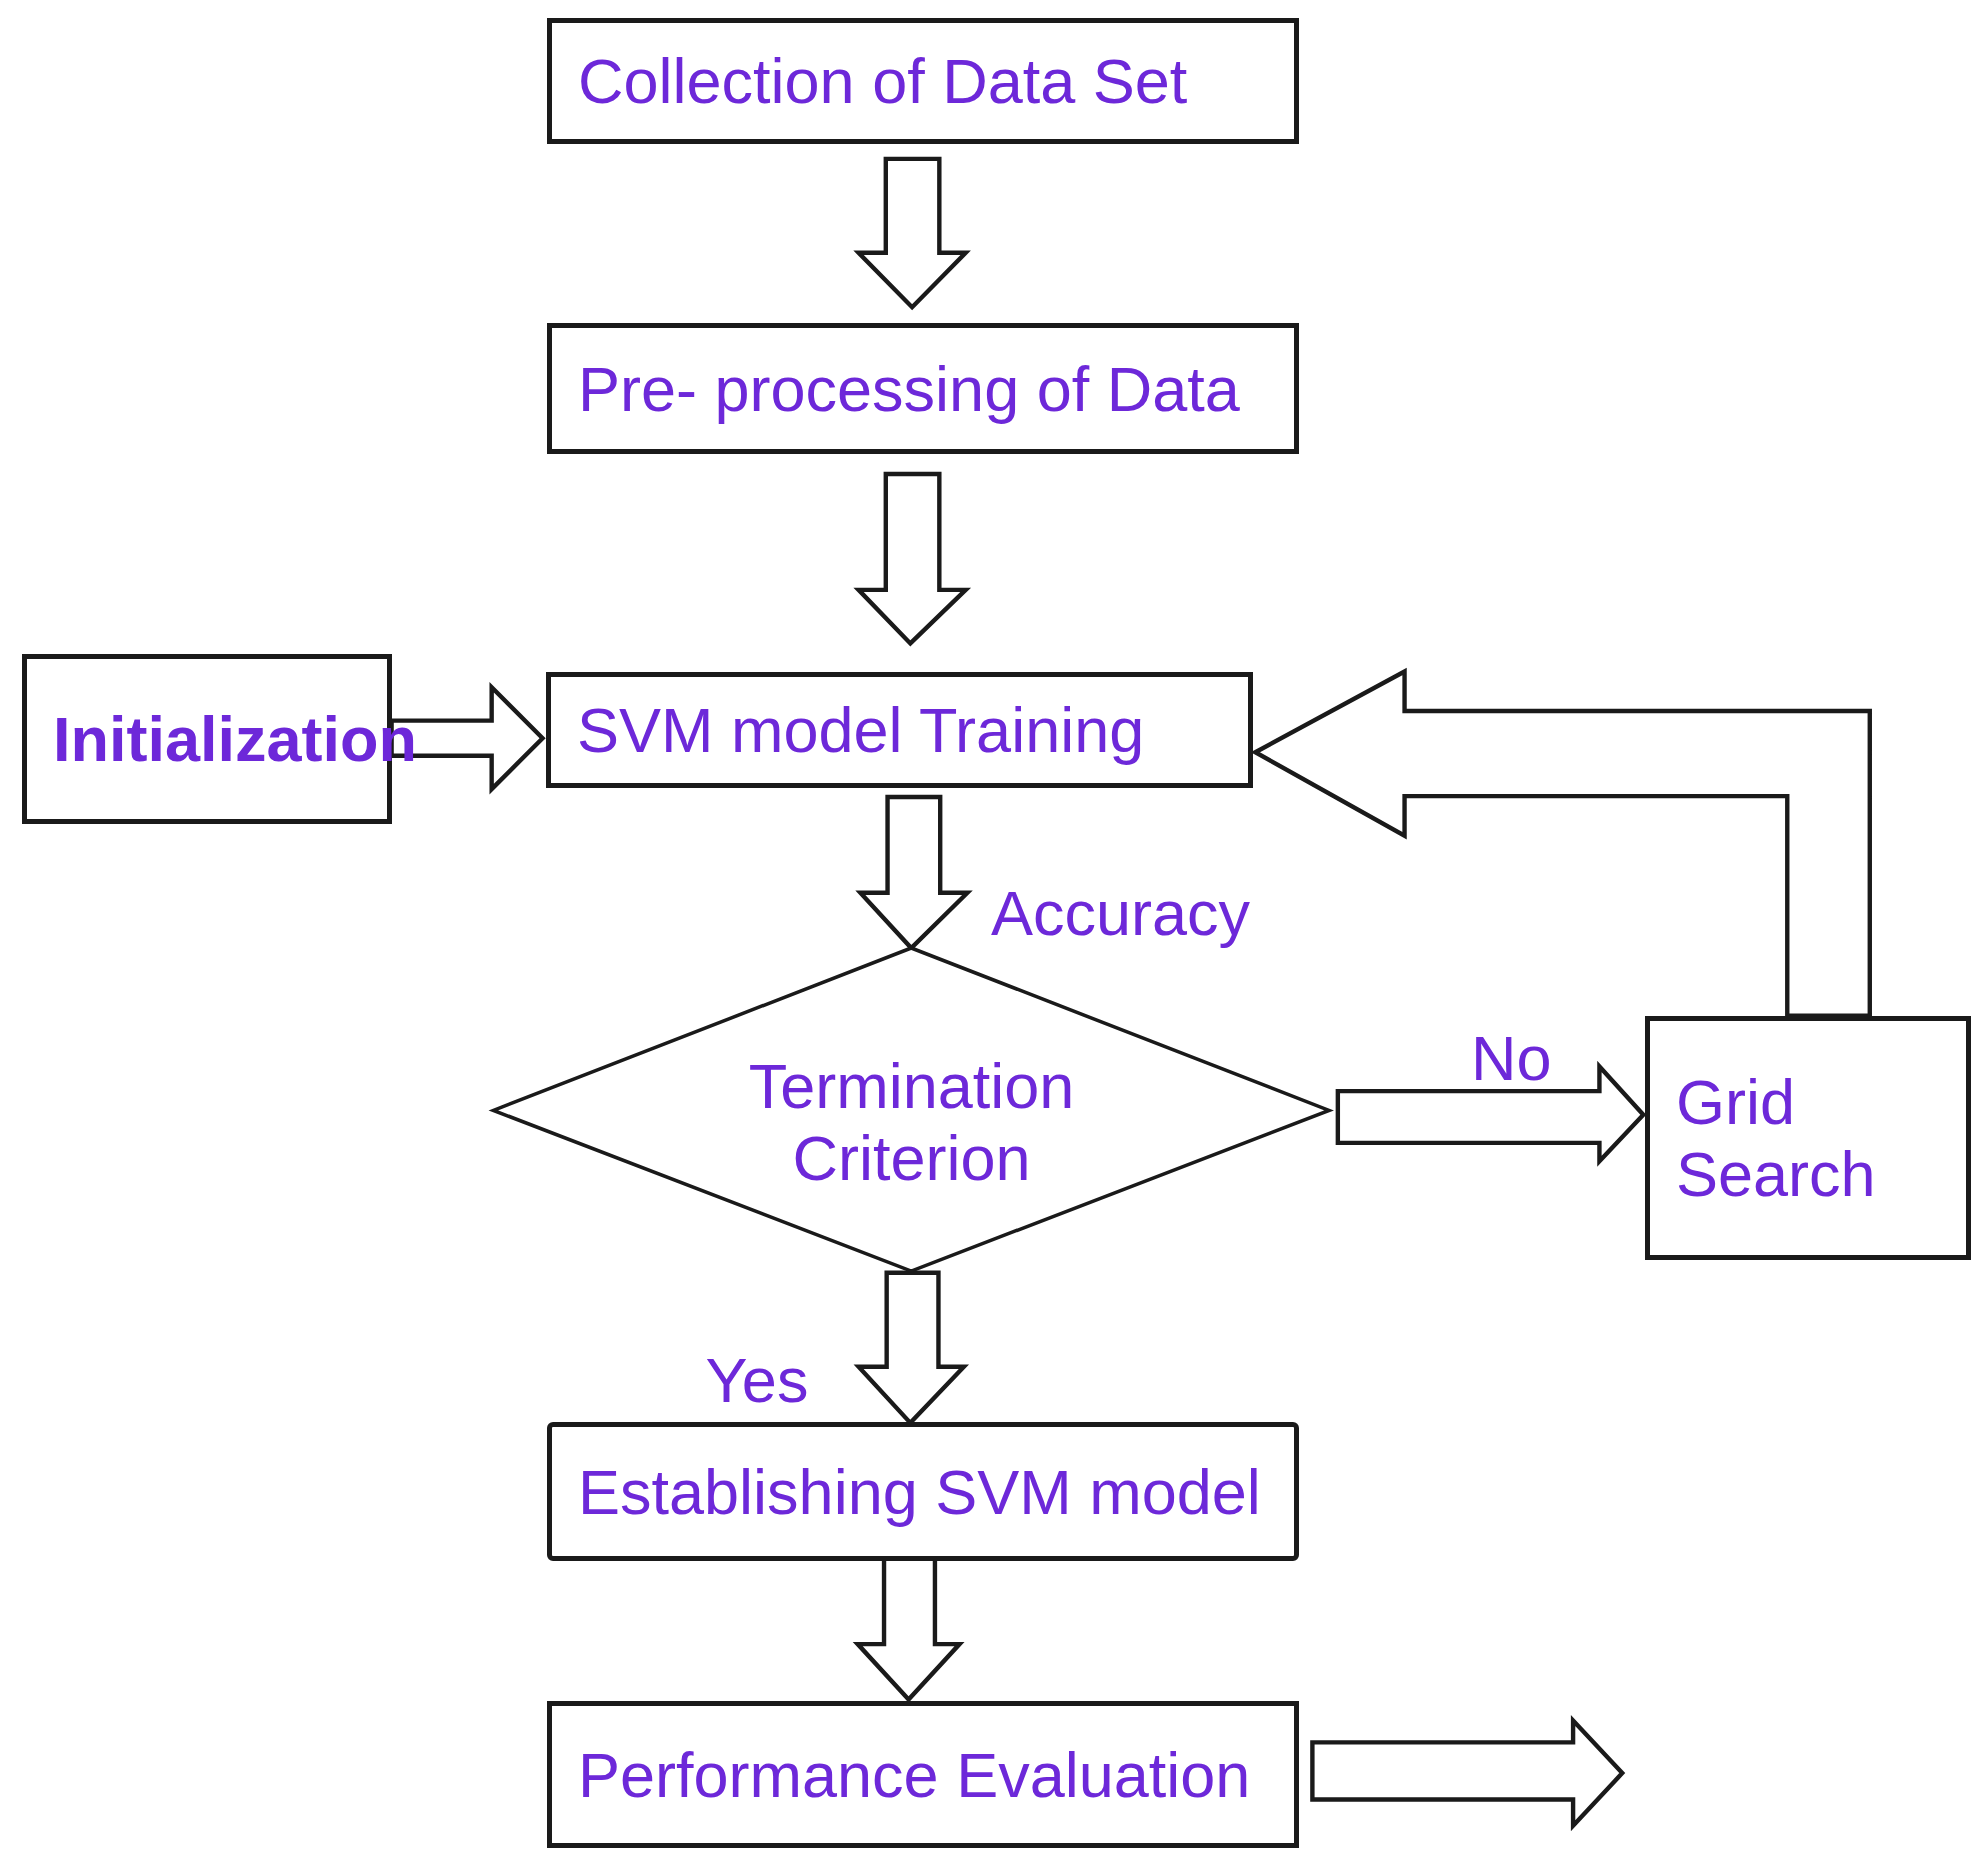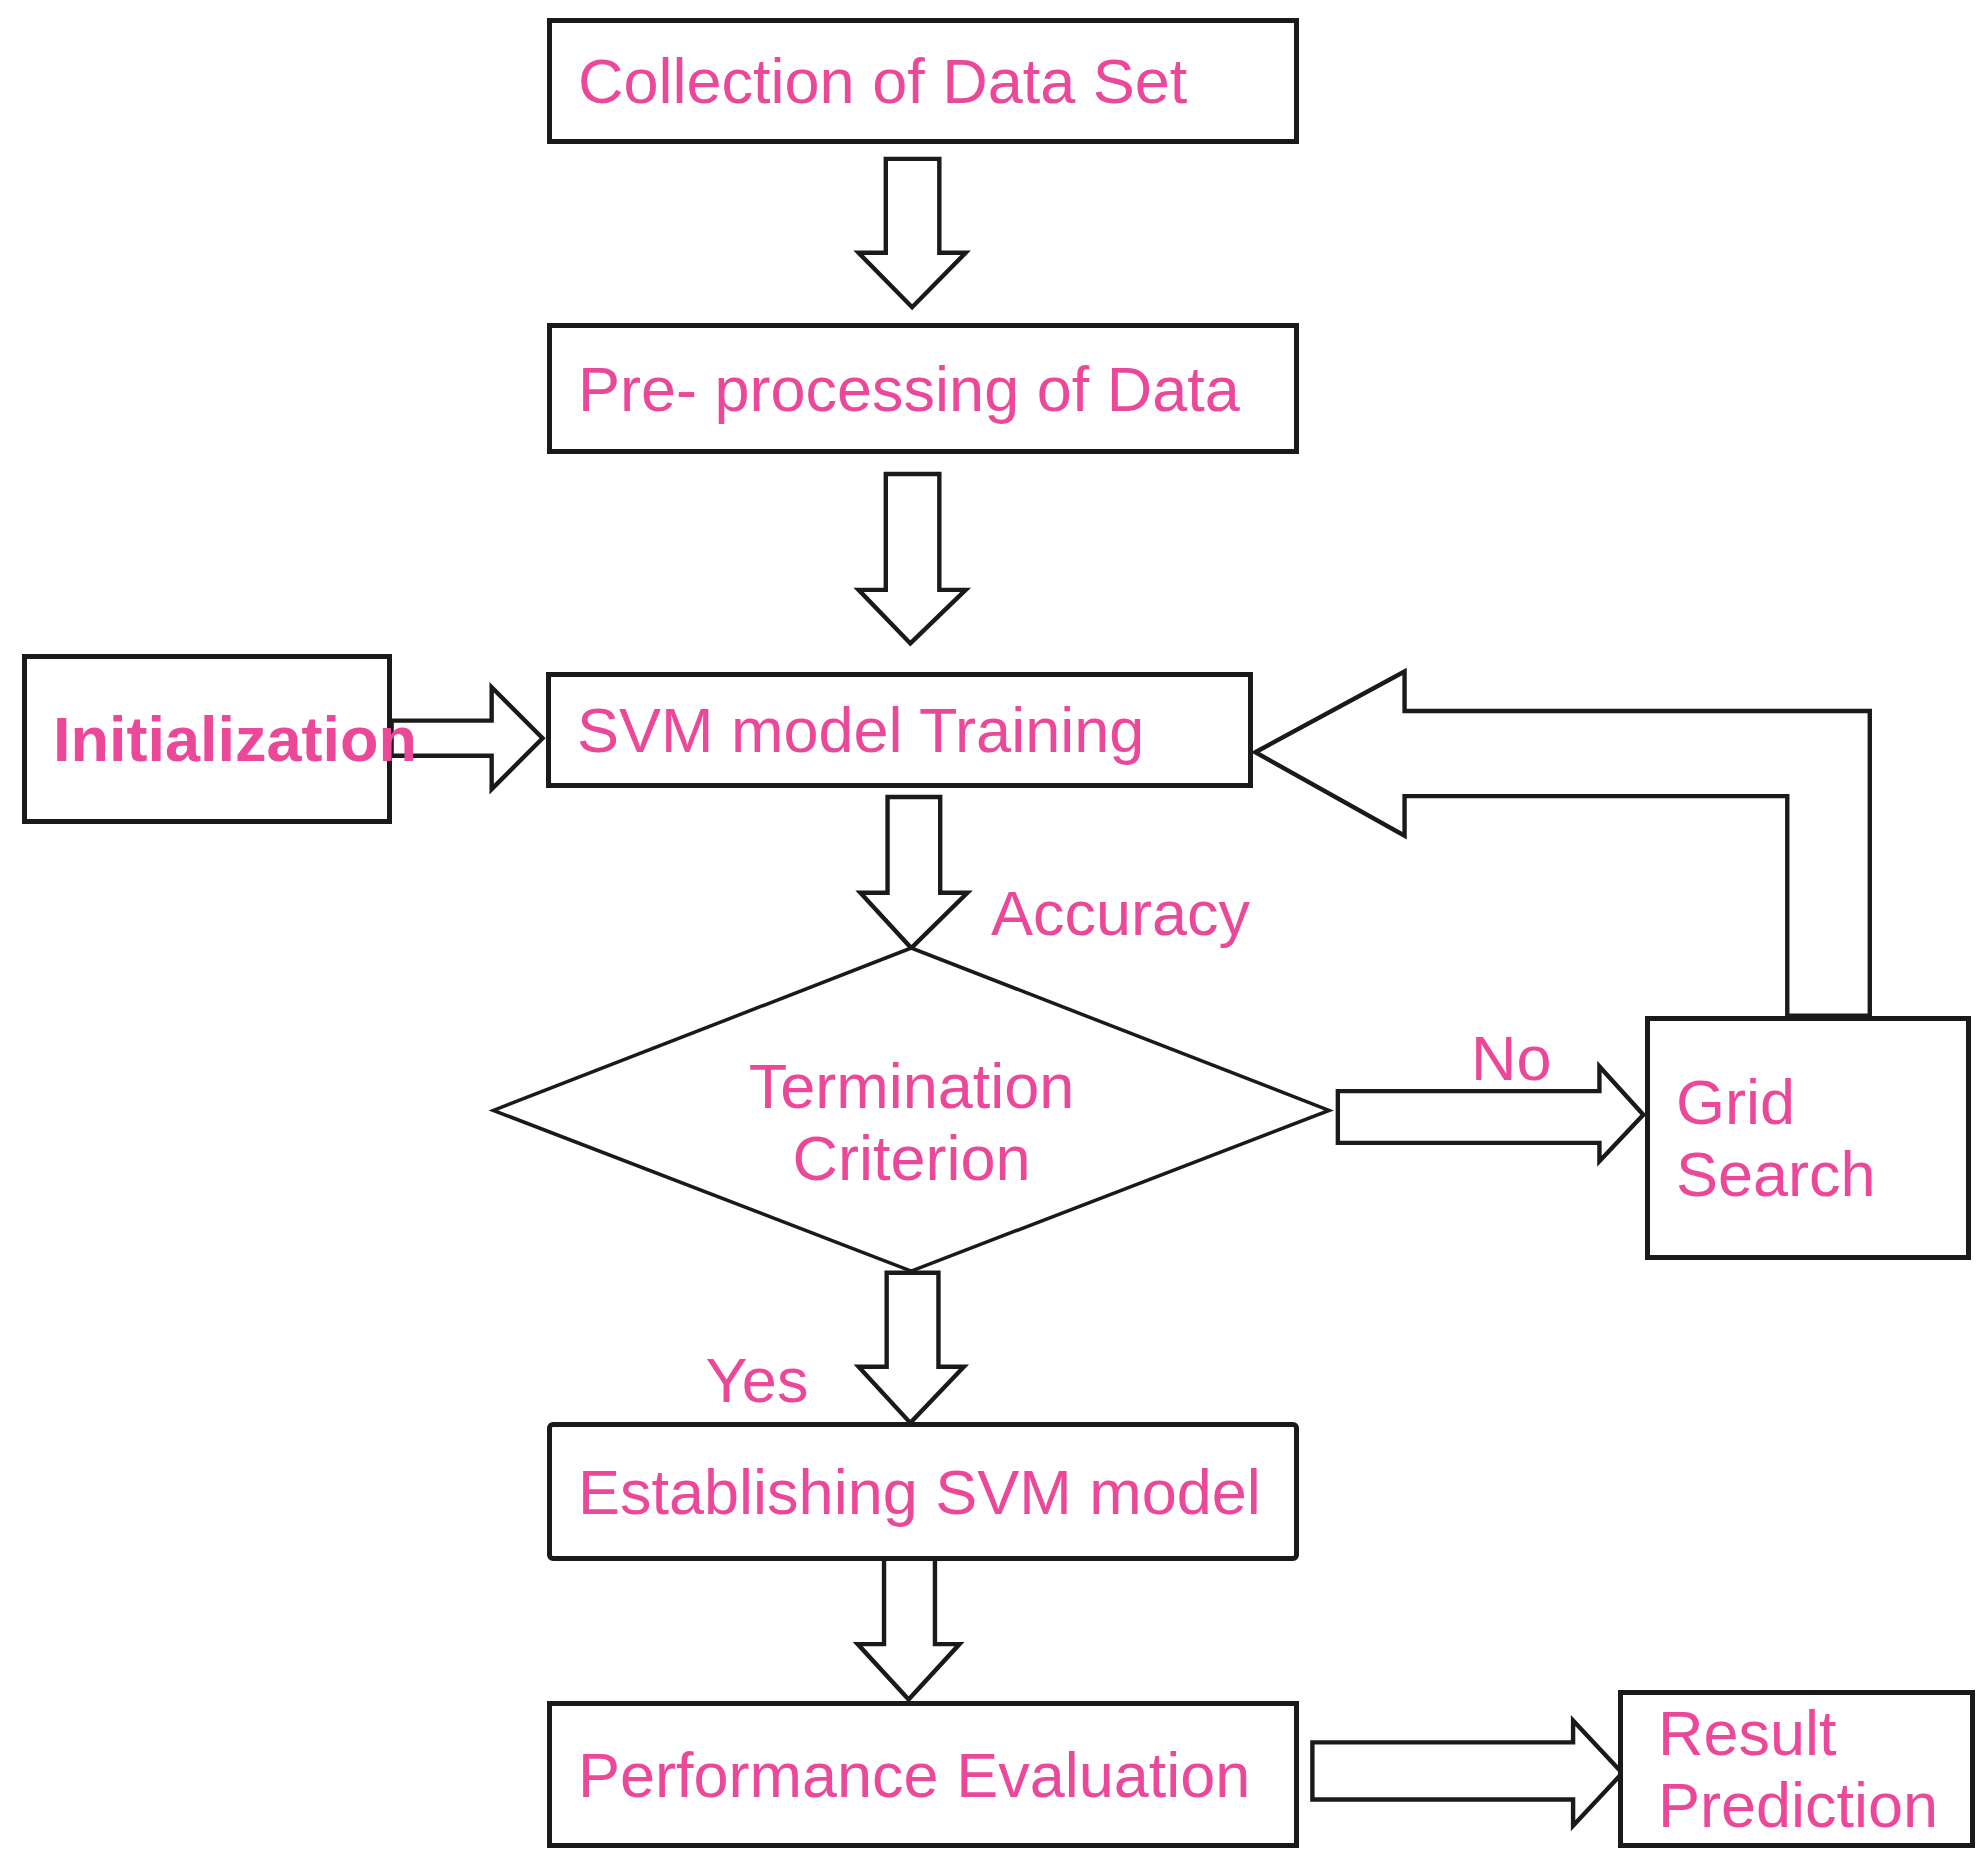--- a/index.html
+++ b/index.html
@@ -6,21 +6,21 @@
     margin: 0;
     padding: 0;
     background: #ffffff;
   }
   #canvas {
     position: relative;
     width: 1984px;
     height: 1853px;
     background: #ffffff;
     font-family: "Liberation Sans", sans-serif;
-    color: #ec4899;
+    color: #6d28d9;
     overflow: hidden;
   }
   #connector-layer {
     position: absolute;
     left: 0;
     top: 0;
     width: 1984px;
     height: 1853px;
   }
   .node {
@@ -110,24 +110,20 @@
   </div>
 
   <div class="node" style="left:547px; top:1422px; width:752px; height:139px;border-radius:6px;">
     <span>Establishing SVM model</span>
   </div>
 
   <div class="node" style="left:547px; top:1701px; width:752px; height:147px;">
     <span>Performance Evaluation</span>
   </div>
 
-  <div class="node" style="left:1618px; top:1690px; width:357px; height:158px; padding-left:35px;">
-    <span>Result</span>
-    <span>Prediction</span>
-  </div>
 
   <div class="diamond-text" style="left:692px; top:1050px; width:439px;text-align:center;">
     <div>Termination</div>
     <div>Criterion</div>
   </div>
 
 
   <div class="edge-label" style="left:991px; top:880px;">Accuracy</div>
 
   <div class="edge-label" style="left:1471px; top:1025px;">No</div>

